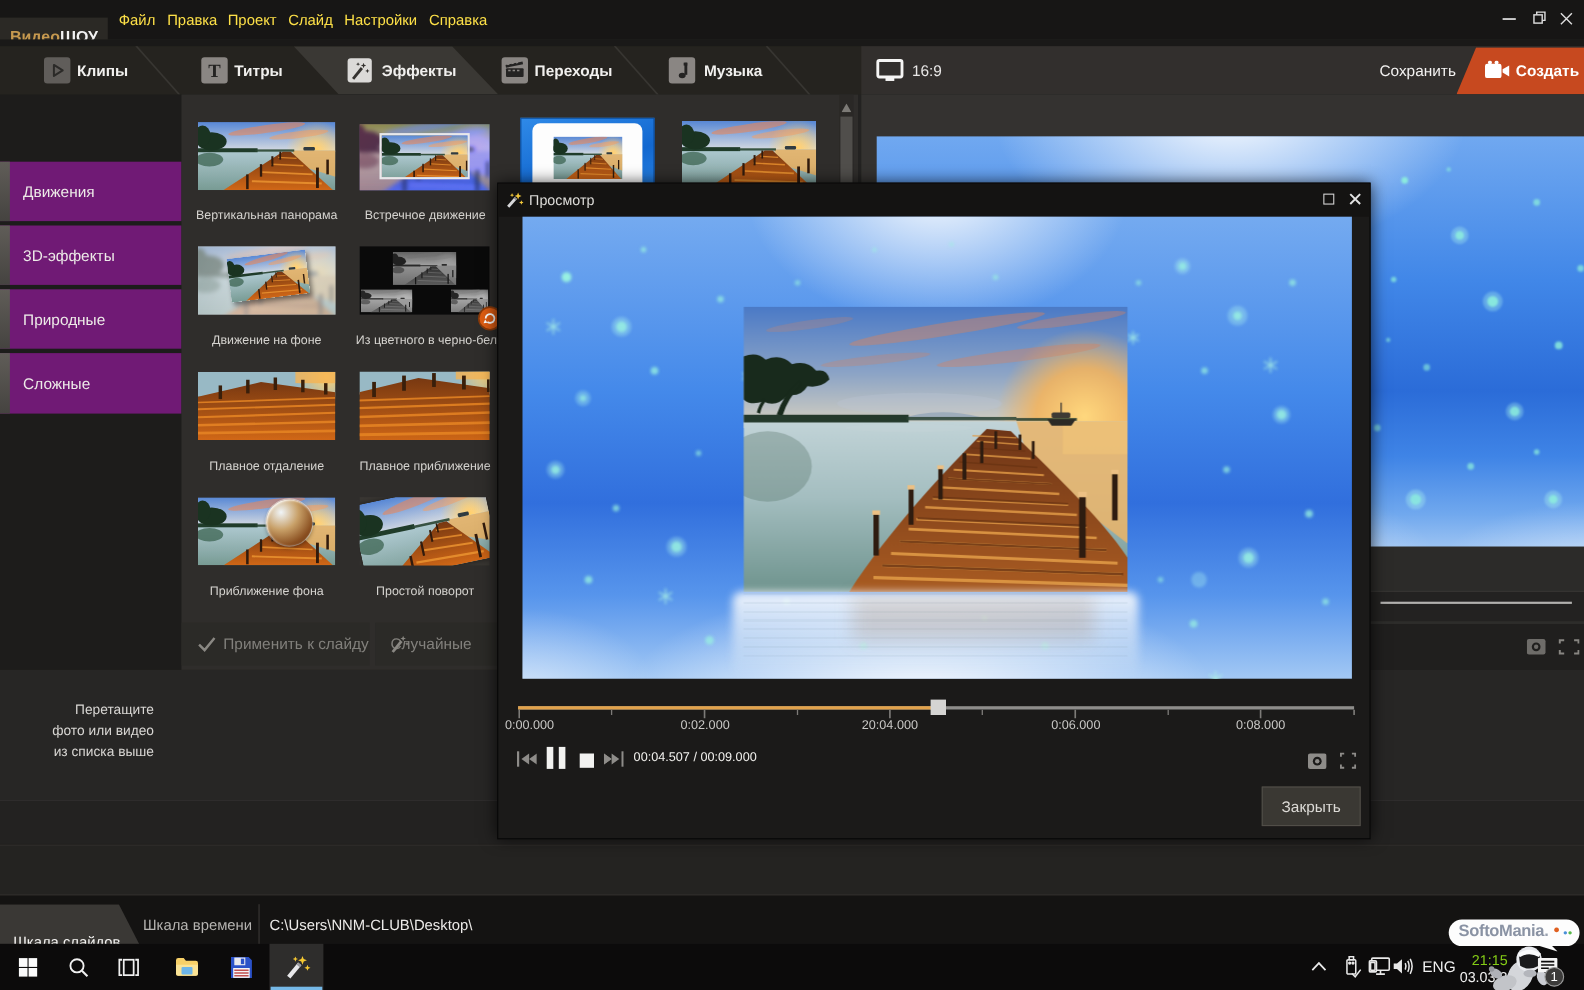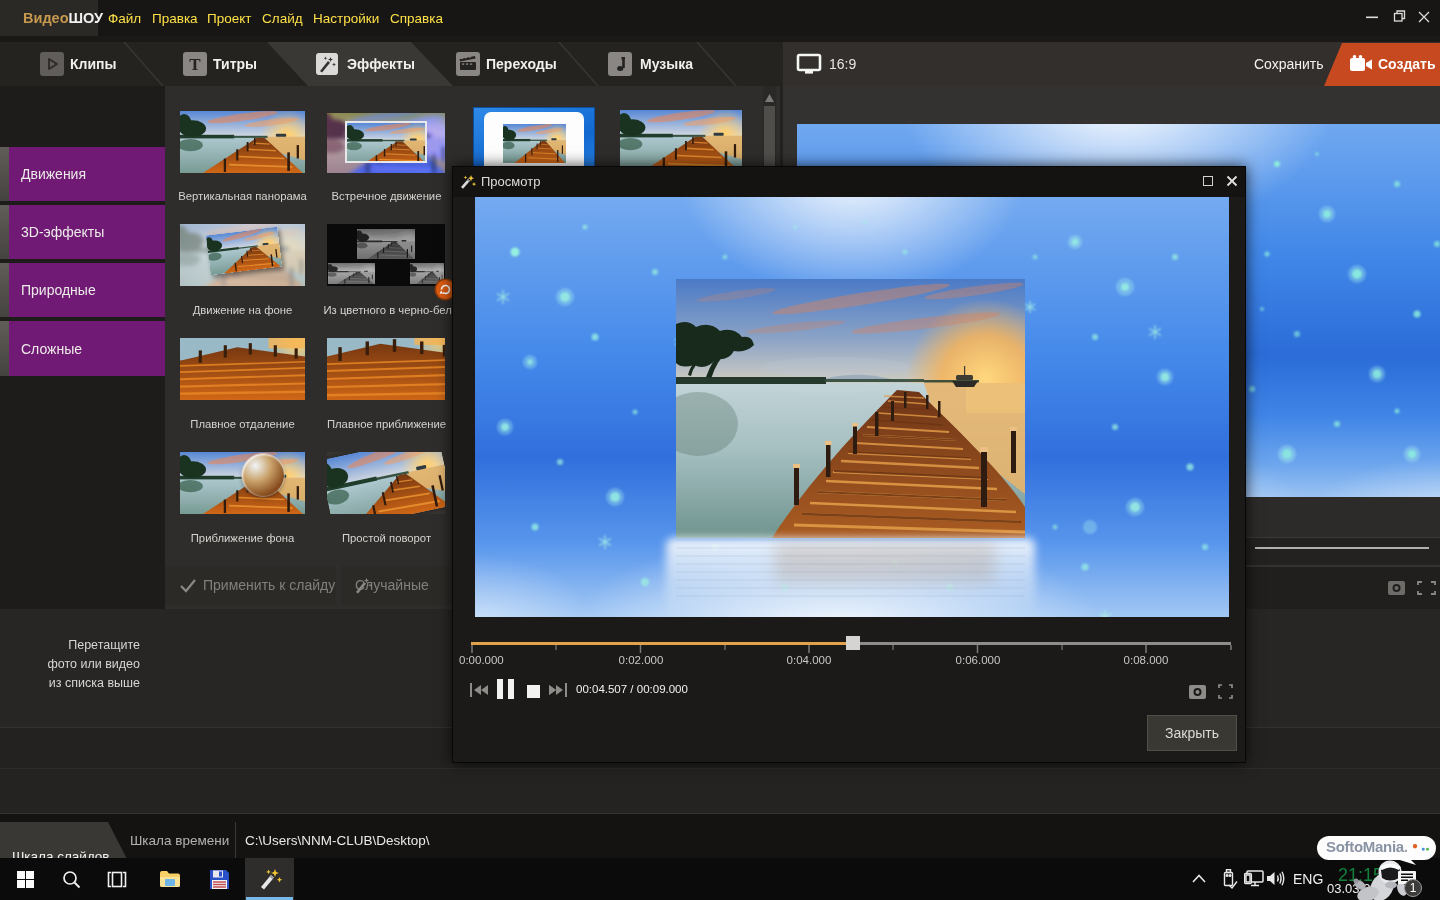--- a/index.html
+++ b/index.html
@@ -1,20 +1,20 @@
 <!DOCTYPE html>
 <html><head><meta charset="utf-8">
 <style>
 *{margin:0;padding:0;box-sizing:border-box}
 html,body{width:1440px;height:900px;overflow:hidden;background:#232221}
 #app{position:relative;width:1440px;height:900px;font-family:"Liberation Sans",sans-serif;color:#eee;overflow:hidden;background:#232221}
 .abs{position:absolute}
 
 #titlebar{left:0;top:0;width:1440px;height:36px;background:#171615}
-#logo{left:0;top:0;width:98px;height:36px;background:#2b2925;line-height:36px;padding-left:23px;font-size:14.5px;font-weight:bold;color:#f2f2f2;letter-spacing:0}
+#logo{left:0;top:16px;width:98px;height:36px;background:#2b2925;line-height:36px;padding-left:9px;font-size:14.5px;font-weight:bold;color:#f2f2f2;letter-spacing:0}
 #logo b{color:#c6994f;font-weight:bold}
 .menuitem{top:0;height:36px;line-height:37px;font-size:13.5px;color:#fde047}
 
 #tabbar{left:0;top:36px;width:1440px;height:50px;background:#25231f}
 #tabbar .dark-top{left:0;top:0;width:1440px;height:6px;background:#1a1918}
 .tabsep{top:6px;width:2px;height:44px;background:#383632;transform:skewX(41.5deg);transform-origin:top left}
 #seltab{left:261px;top:6px;width:193px;height:44px;background:#3a3834;clip-path:polygon(6px 0,150px 0,192px 44px,47px 44px)}
 .tabicon{top:16px;width:24px;height:24px;border-radius:3px;background:#605d5a;color:#262523;text-align:center}
 .tabtxt{top:16px;height:24px;line-height:25px;font-size:14px;font-weight:bold;color:#f1f0ee}
 #rightbar{left:783px;top:6px;width:657px;height:44px;background:#322f2d}
@@ -470,21 +470,21 @@
       </svg>
  <svg class="abs" style="left:1266px;top:12px" width="19" height="17" viewBox="0 0 19 17">
         <path d="M1 6 H4 L8.5 2 V15 L4 11 H1 Z" fill="#e8e8e8"></path>
         <g stroke="#e8e8e8" stroke-width="1.4" fill="none">
           <path d="M11.5 5.5 Q13 8.5 11.5 11.5"></path>
           <path d="M13.8 3.5 Q16.3 8.5 13.8 13.5"></path>
           <path d="M16 1.7 Q19.5 8.5 16 15.3"></path>
         </g>
       </svg>
  <span class="abs" style="left:1293px;top:0;line-height:42px;font-size:14px;color:#f0f0f0">ENG</span>
- <span class="abs" style="left:1338px;top:7px;font-size:18px;color:#15803d">21:15</span>
+ <span class="abs" style="left:1338px;top:7px;font-size:13px;color:#84cc16">21:15</span>
  <span class="abs" style="left:1327px;top:23px;font-size:13px;color:#f0f0f0">03.03.2</span>
 </div>
 
 <div class="abs" style="left:1317px;top:836px;width:119px;height:24px;background:#fdfdfd;border-radius:12px"></div>
 <svg class="abs" style="left:1390px;top:857px" width="26" height="10" viewBox="0 0 26 10">
       <path d="M0 0 L18 0 L26 8 Z" fill="#fdfdfd"></path>
     </svg>
 <span class="abs" style="left:1326px;top:838px;font-size:15px;font-weight:bold;color:#8a93a4;letter-spacing:-.3px">SoftoMania<span style="color:#9aa2b0">.</span></span>
 <span class="abs" style="left:1412px;top:840px;font-size:10px;color:#e06020">●</span>
 <span class="abs" style="left:1421px;top:845px;font-size:7px"><span style="color:#4a90d8">●</span><span style="color:#58b84a">●</span></span>
@@ -707,21 +707,21 @@
 <div class="abs" style="left:18px;top:475px;width:376px;height:3px;background:#e2a24b"></div>
 <svg class="abs" style="left:18px;top:478px" width="762" height="10" viewBox="0 0 762 10">
  <g stroke="#7d7b78" stroke-width="1.5">
   <path d="M1 0 V8 M169.5 0 V8 M338 0 V8 M506.5 0 V8 M675 0 V8 M760 0 V5"></path>
   <path d="M85 0 V5 M254 0 V5 M422 0 V5 M591 0 V5" stroke-width="1.2"></path>
  </g>
 </svg>
 <div class="abs" style="left:393px;top:469px;width:14px;height:14px;background:#d5d4d2"></div>
 <span class="abs mtime" style="left:6px;top:487px">0:00.000</span>
 <span class="abs mtime" style="left:158px;top:487px;width:60px;text-align:center">0:02.000</span>
-<span class="abs mtime" style="left:326px;top:487px;width:60px;text-align:center">0:04.000</span>
+<span class="abs mtime" style="left:326px;top:487px;width:60px;text-align:center">20:04.000</span>
 <span class="abs mtime" style="left:495px;top:487px;width:60px;text-align:center">0:06.000</span>
 <span class="abs mtime" style="left:663px;top:487px;width:60px;text-align:center">0:08.000</span>
 
 <svg class="abs" style="left:17px;top:515px" width="18" height="16" viewBox="0 0 18 16">
         <g fill="#8e8c89">
           <rect x="0" y="1" width="2" height="14"></rect>
           <path d="M11 8 L18 3 V13 Z"></path>
           <path d="M4 8 L11 3 V13 Z"></path>
         </g>
       </svg>

